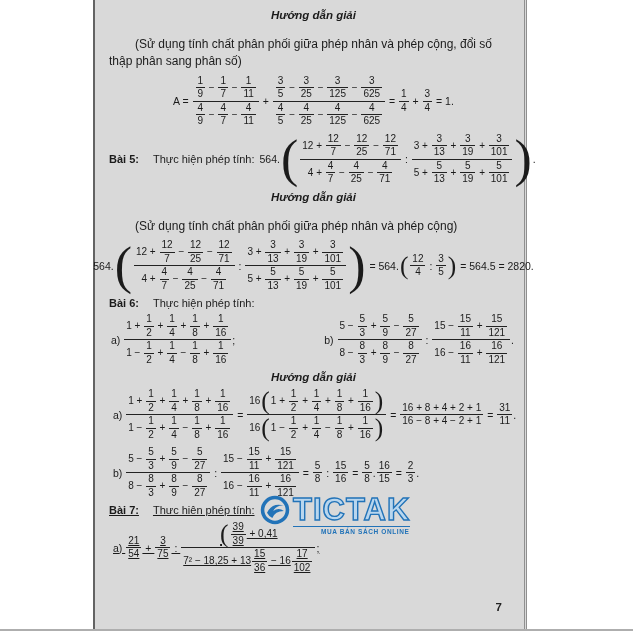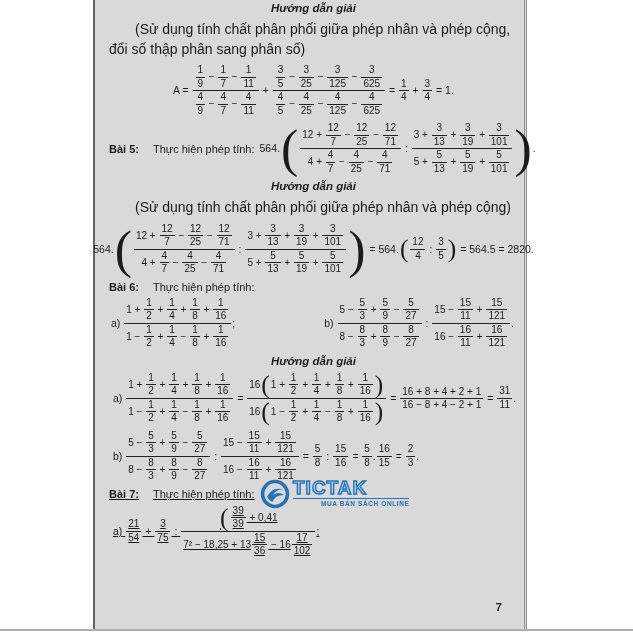--- a/index.html
+++ b/index.html
@@ -8,32 +8,32 @@
     background:#ffffff;
     font-family:"Liberation Sans",sans-serif;
     color:#1b1b1b;
   }
   .page{
     position:absolute;left:93px;top:0;width:434px;height:629px;
     box-sizing:border-box;
     background:#d9d9d9;
     border-left:2px solid #636363;
     border-right:3px double #8f8f8f;
-    padding:0 6px 0 14px;
+    padding:7px 6px 0 14px;
   }
   .bottom-rule{
     position:absolute;left:0;top:629px;width:633px;height:2px;background:#aeaeae;
   }
   .hdg{
     text-align:center;font-weight:bold;font-style:italic;
     font-size:11.5px;margin:5px 0 3px 0;
   }
   .hdg.first{margin-top:2px;}
   .para{
-    font-size:14px;line-height:1.4;text-indent:26px;margin:6px 0 2px 0;
+    font-size:12px;line-height:1.4;text-indent:26px;margin:15px 0 2px 0;
   }
   .prob-line{
     display:flex;align-items:center;font-size:11px;margin:3px 0;
   }
   .prob-label{font-weight:bold;white-space:pre;}
   .prob-text{white-space:pre;margin-left:14px;}
   .prob-line .mathline{margin:0 0 0 5px;}
   .mathline{
     display:flex;align-items:center;justify-content:flex-start;
     font-size:10.5px;margin:5px 0;
@@ -62,21 +62,21 @@
     padding:0 4px 0 2px;margin:4px 0;
   }
   .two-col .mathline{margin:0;}
   .sec7{position:relative;text-decoration:underline;}
   .logo{
     position:absolute;left:150px;top:-10px;
     display:flex;align-items:flex-start;z-index:2;
   }
   .logo-textwrap{margin-left:2px;display:flex;flex-direction:column;}
   .logo-text{
-    font-size:19px;font-weight:bold;line-height:1;letter-spacing:1px;
+    font-size:31px;font-weight:bold;line-height:1;letter-spacing:1px;
     color:#b9d6ee;-webkit-text-stroke:1.4px #2273b8;
   }
   .logo-sub{
     font-size:6.5px;font-weight:bold;color:#2273b8;letter-spacing:0.6px;
     border-top:1.5px solid #2273b8;margin-top:1px;padding:1px 0 0 28px;
     line-height:1.2;white-space:pre;
   }
   .page-number{
     position:absolute;right:22px;bottom:16px;
     font-size:11.5px;font-weight:bold;color:#222;

